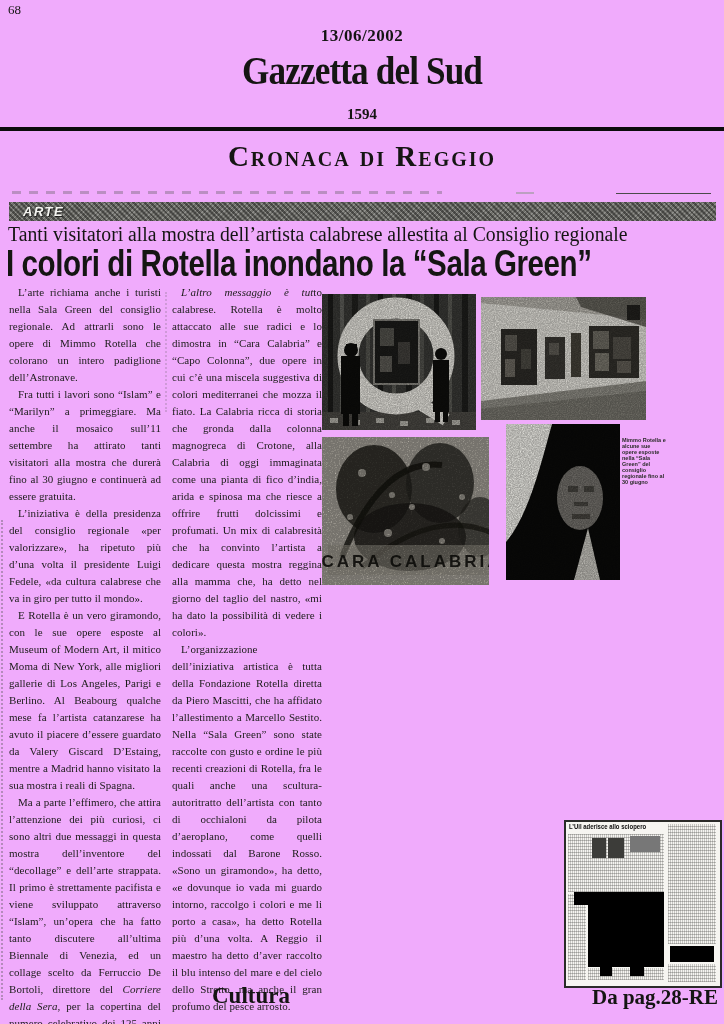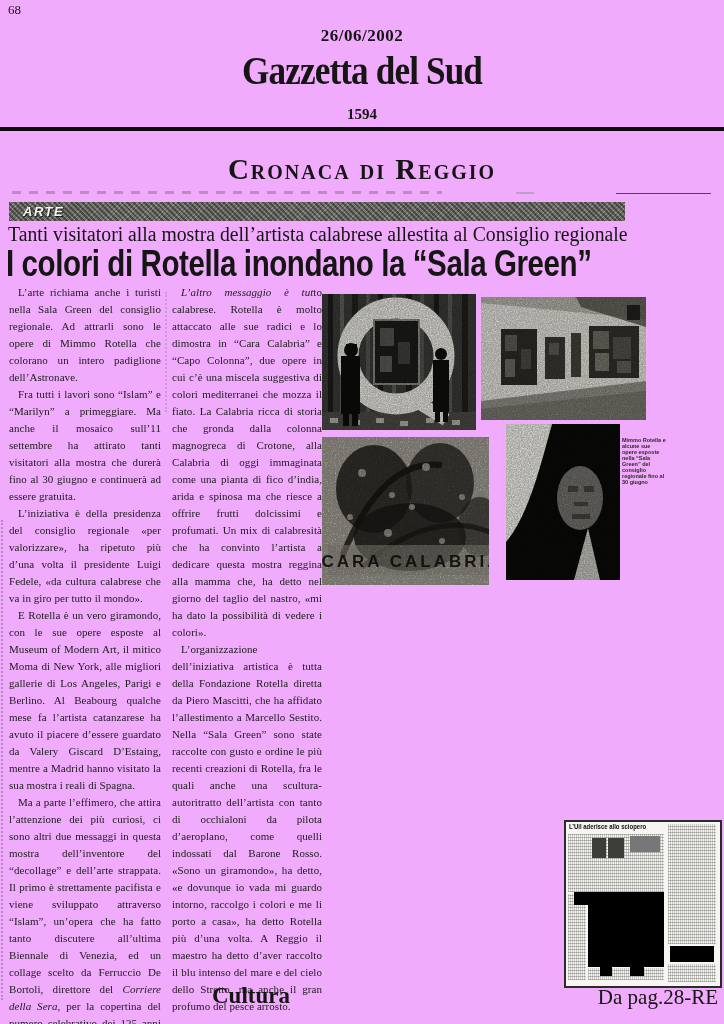--- a/index.html
+++ b/index.html
@@ -8,28 +8,28 @@
   .abs{position:absolute;}
   .center{left:0;width:724px;text-align:center;}
 
   .pageno{top:2px;left:8px;font-size:13px;}
   .date{top:26px;font-weight:bold;font-size:17px;letter-spacing:.5px;}
   .masthead{top:49px;font-weight:bold;font-size:40px;line-height:44px;letter-spacing:-1px;
             transform:scaleX(.88);}
   .issue{top:106px;font-weight:bold;font-size:15px;}
   .rule{top:127px;left:0;width:724px;height:4px;background:#0c0c0c;}
   .section-title{top:139px;font-weight:bold;font-size:29px;line-height:34px;
-                 font-variant:small-caps;letter-spacing:2px;margin-top:13px;}
+                 font-variant:small-caps;letter-spacing:2px;}
 
   .smudge{top:191px;left:12px;width:430px;height:3px;opacity:.55;filter:blur(.4px);
           background:repeating-linear-gradient(90deg,rgba(90,90,90,.65) 0 9px,transparent 9px 17px);}
   .smudge2{top:192px;left:516px;width:18px;height:2px;background:#9a9a9a;opacity:.6;}
   .topline{top:193px;left:616px;width:95px;height:0;border-top:1px solid #4a4a4a;}
 
-  .arte-bar{top:202px;left:9px;width:616px;height:19px;background-color:#6f6f6a;
+  .arte-bar{top:202px;left:9px;width:707px;height:19px;background-color:#6f6f6a;
     background-image:
       repeating-linear-gradient(45deg,rgba(0,0,0,.38) 0 2px,transparent 2px 4px),
       repeating-linear-gradient(-45deg,rgba(255,255,255,.22) 0 1px,transparent 1px 3px);
     display:flex;align-items:center;}
   .arte-label{font-family:"Liberation Sans",sans-serif;font-weight:bold;font-style:italic;
       font-size:13px;color:#f4f4f0;letter-spacing:1.5px;padding-left:14px;
       text-shadow:1px 1px 0 rgba(0,0,0,.7);}
 
   .kicker{top:222px;left:8px;width:710px;font-size:20px;line-height:25px;white-space:nowrap;
           transform:scaleX(.985);transform-origin:left;}
@@ -46,40 +46,40 @@
 
   .dotted-v{position:absolute;width:0;border-left:2px dotted rgba(90,90,90,.4);}
   .dv1{left:1px;top:520px;height:480px;}
   .dv2{left:165px;top:292px;height:120px;opacity:.55;}
 
   .photo{position:absolute;overflow:hidden;}
   .caption{position:absolute;left:622px;top:437px;width:44px;font-family:"Liberation Sans",sans-serif;
            font-weight:bold;font-size:5.5px;line-height:6px;color:#2a2a28;text-align:left;}
 
   .cultura{top:983px;left:212px;font-weight:bold;font-size:23px;}
-  .pageref{top:985px;right:6px;font-weight:normal;font-size:21px;text-align:right;}
+  .pageref{top:985px;right:6px;font-weight:bold;font-size:21px;text-align:right;}
 
   .thumb{top:820px;left:564px;width:154px;height:164px;border:2px solid #2b2b29;background:#f6f5f1;}
   .thumb .speck{position:absolute;
     background-image:
       repeating-linear-gradient(0deg,rgba(60,60,58,.30) 0 1px,transparent 1px 3px),
       repeating-linear-gradient(90deg,rgba(80,80,78,.28) 0 1px,transparent 1px 2px);}
   .thumb-headline{position:absolute;top:1px;left:3px;width:100px;font-family:"Liberation Sans",sans-serif;
       font-weight:bold;font-size:6.5px;line-height:7px;color:#0d0d0d;white-space:nowrap;
       transform:scaleX(.92);transform-origin:left;}
   .tb{position:absolute;background:#000;}
   .tg{position:absolute;background:#3c3c39;}
 </style>
 </head>
 <body>
 
 <div class="page">
 
   <div class="abs pageno">68</div>
-  <div class="abs center date">26/06/2002</div>
+  <div class="abs center date">13/06/2002</div>
   <div class="abs center masthead">Gazzetta del Sud</div>
   <div class="abs center issue">1594</div>
   <div class="abs rule"></div>
   <div class="abs center section-title">Cronaca di Reggio</div>
 
   <div class="abs smudge"></div>
   <div class="abs smudge2"></div>
   <div class="abs topline"></div>
 
   <div class="abs arte-bar">

